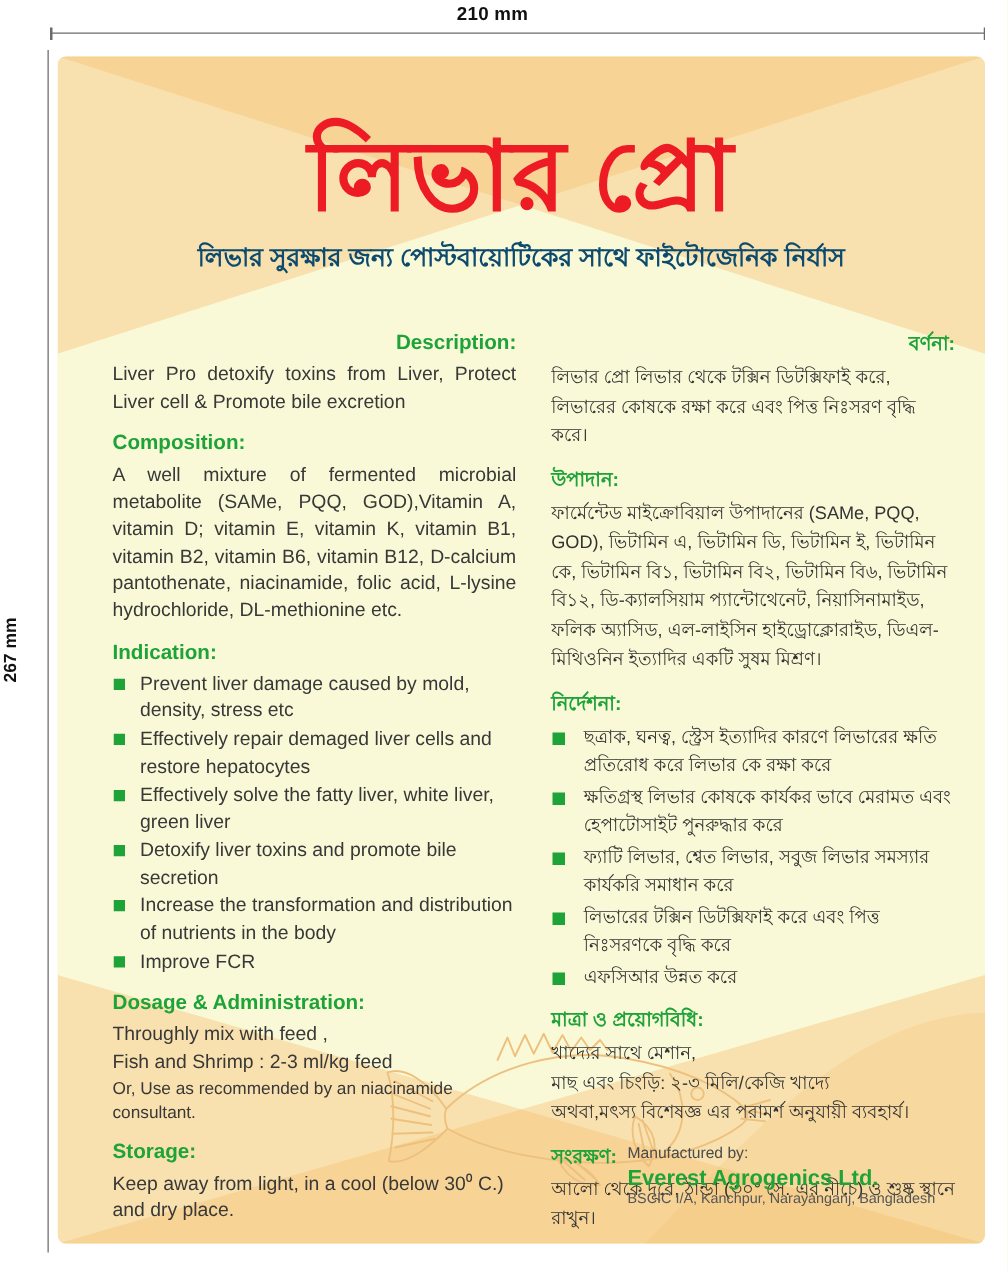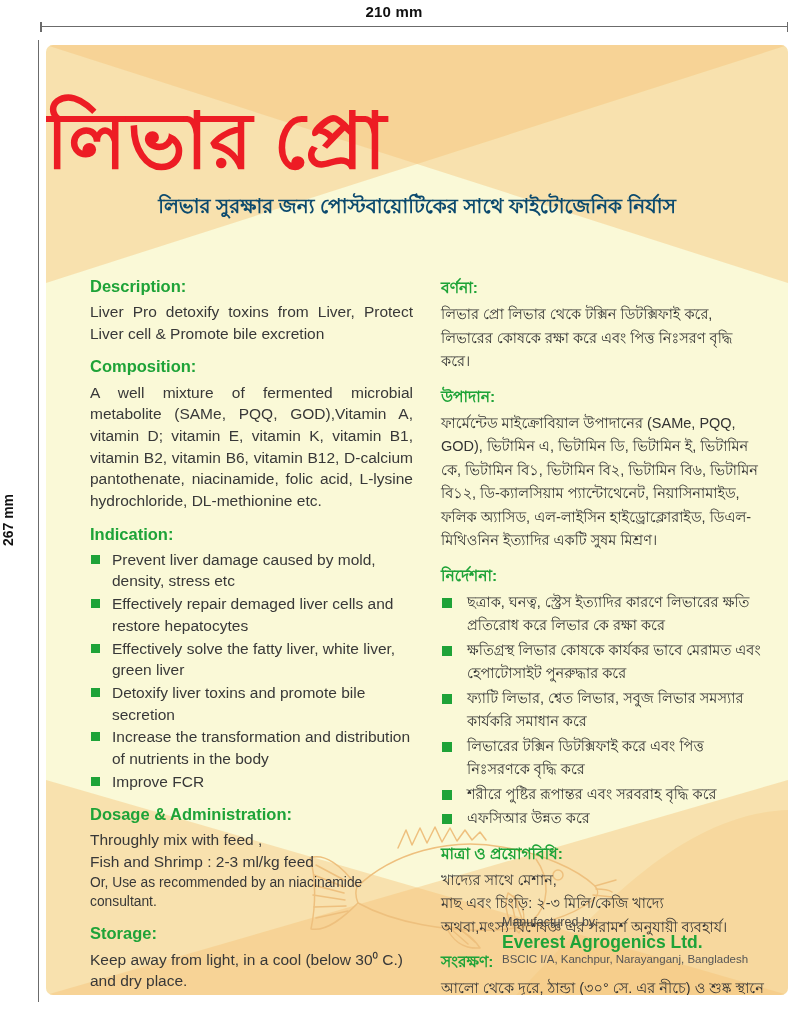--- a/index.html
+++ b/index.html
@@ -33,39 +33,39 @@
   .label{
     position:absolute;left:46px;top:45px;width:742px;height:950px;
     background:#faf9d7;border-radius:7px;overflow:hidden;
   }
   .deco{position:absolute;left:0;z-index:0;pointer-events:none;}
   .deco-top{top:0;}
   .deco-bottom{bottom:0;}
   .fish{position:absolute;left:254px;top:778px;z-index:1;}
   
   .title{
-    position:relative;z-index:2;margin-top:56px;
+    position:relative;z-index:2;margin-top:56px;text-align:center;
     font-size:78px;line-height:1.05;font-weight:800;color:#ed1c24;
     font-family:"Liberation Serif",serif;letter-spacing:1px;
   }
   .subtitle{
     position:relative;z-index:2;margin-top:8px;text-align:center;
     font-size:20px;font-weight:700;color:#0c4a6e;
   }
   
   .cols{
     position:absolute;z-index:2;top:214px;left:44px;right:24px;
     display:flex;gap:28px;align-items:flex-start;
   }
   .col{flex:1 1 0;min-width:0;}
   .col-en{color:#383838;font-size:15.5px;line-height:1.4;}
   .col-bn{color:#333333;font-size:14.5px;line-height:1.62;}
   .h-en{color:#1ea338;font-weight:700;font-size:16.5px;margin:11px 0 3px 0;}
   .h-bn{color:#1ea338;font-weight:700;font-size:15.5px;margin:10px 0 3px 0;}
-  .h-first{margin-top:16px;}
+  .h-first{margin-top:4px;text-align:right;}
   .p-en{margin:0;text-align:justify;}
   .p-en-line{margin:0;}
   .p-bn{margin:0;}
   .small{font-size:13.8px;}
   ul.bullets{list-style:none;margin:2px 0 0 0;padding:0;}
   ul.bullets li{position:relative;padding-left:22px;margin:0 0 1px 0;}
   ul.bullets li::before{
     content:"";position:absolute;left:1px;top:6px;width:9px;height:9px;background:#1ea338;
   }
   .col-bn ul.bullets li{padding-left:26px;}
@@ -161,21 +161,20 @@
 
       <div class="h-bn">উপাদান:</div>
       <p class="p-bn">ফার্মেন্টেড মাইক্রোবিয়াল উপাদানের (SAMe, PQQ, GOD), ভিটামিন এ, ভিটামিন ডি, ভিটামিন ই, ভিটামিন কে, ভিটামিন বি১, ভিটামিন বি২, ভিটামিন বি৬, ভিটামিন বি১২, ডি-ক্যালসিয়াম প্যান্টোথেনেট, নিয়াসিনামাইড, ফলিক অ্যাসিড, এল-লাইসিন হাইড্রোক্লোরাইড, ডিএল-মিথিওনিন ইত্যাদির একটি সুষম মিশ্রণ।</p>
 
       <div class="h-bn">নির্দেশনা:</div>
       <ul class="bullets">
         <li>ছত্রাক, ঘনত্ব, স্ট্রেস ইত্যাদির কারণে লিভারের ক্ষতি প্রতিরোধ করে লিভার কে রক্ষা করে</li>
         <li>ক্ষতিগ্রস্থ লিভার কোষকে কার্যকর ভাবে মেরামত এবং হেপাটোসাইট পুনরুদ্ধার  করে</li>
         <li>ফ্যাটি লিভার, শ্বেত লিভার, সবুজ লিভার সমস্যার কার্যকরি সমাধান করে</li>
         <li>লিভারের টক্সিন ডিটক্সিফাই করে এবং পিত্ত নিঃসরণকে বৃদ্ধি করে</li>
-        <li>শরীরে পুষ্টির রূপান্তর এবং সরবরাহ বৃদ্ধি করে</li>
         <li>এফসিআর উন্নত করে</li>
       </ul>
 
       <div class="h-bn">মাত্রা ও প্রয়োগবিধি:</div>
       <p class="p-bn">খাদ্যের সাথে মেশান,</p>
       <p class="p-bn">মাছ এবং চিংড়ি: ২-৩ মিলি/কেজি খাদ্যে</p>
       <p class="p-bn">অথবা,মৎস্য বিশেষজ্ঞ এর পরামর্শ অনুযায়ী ব্যবহার্য।</p>
 
       <div class="h-bn">সংরক্ষণ:</div>
       <p class="p-bn">আলো থেকে দূরে, ঠান্ডা (৩০° সে. এর নীচে) ও শুষ্ক স্থানে রাখুন।</p>

